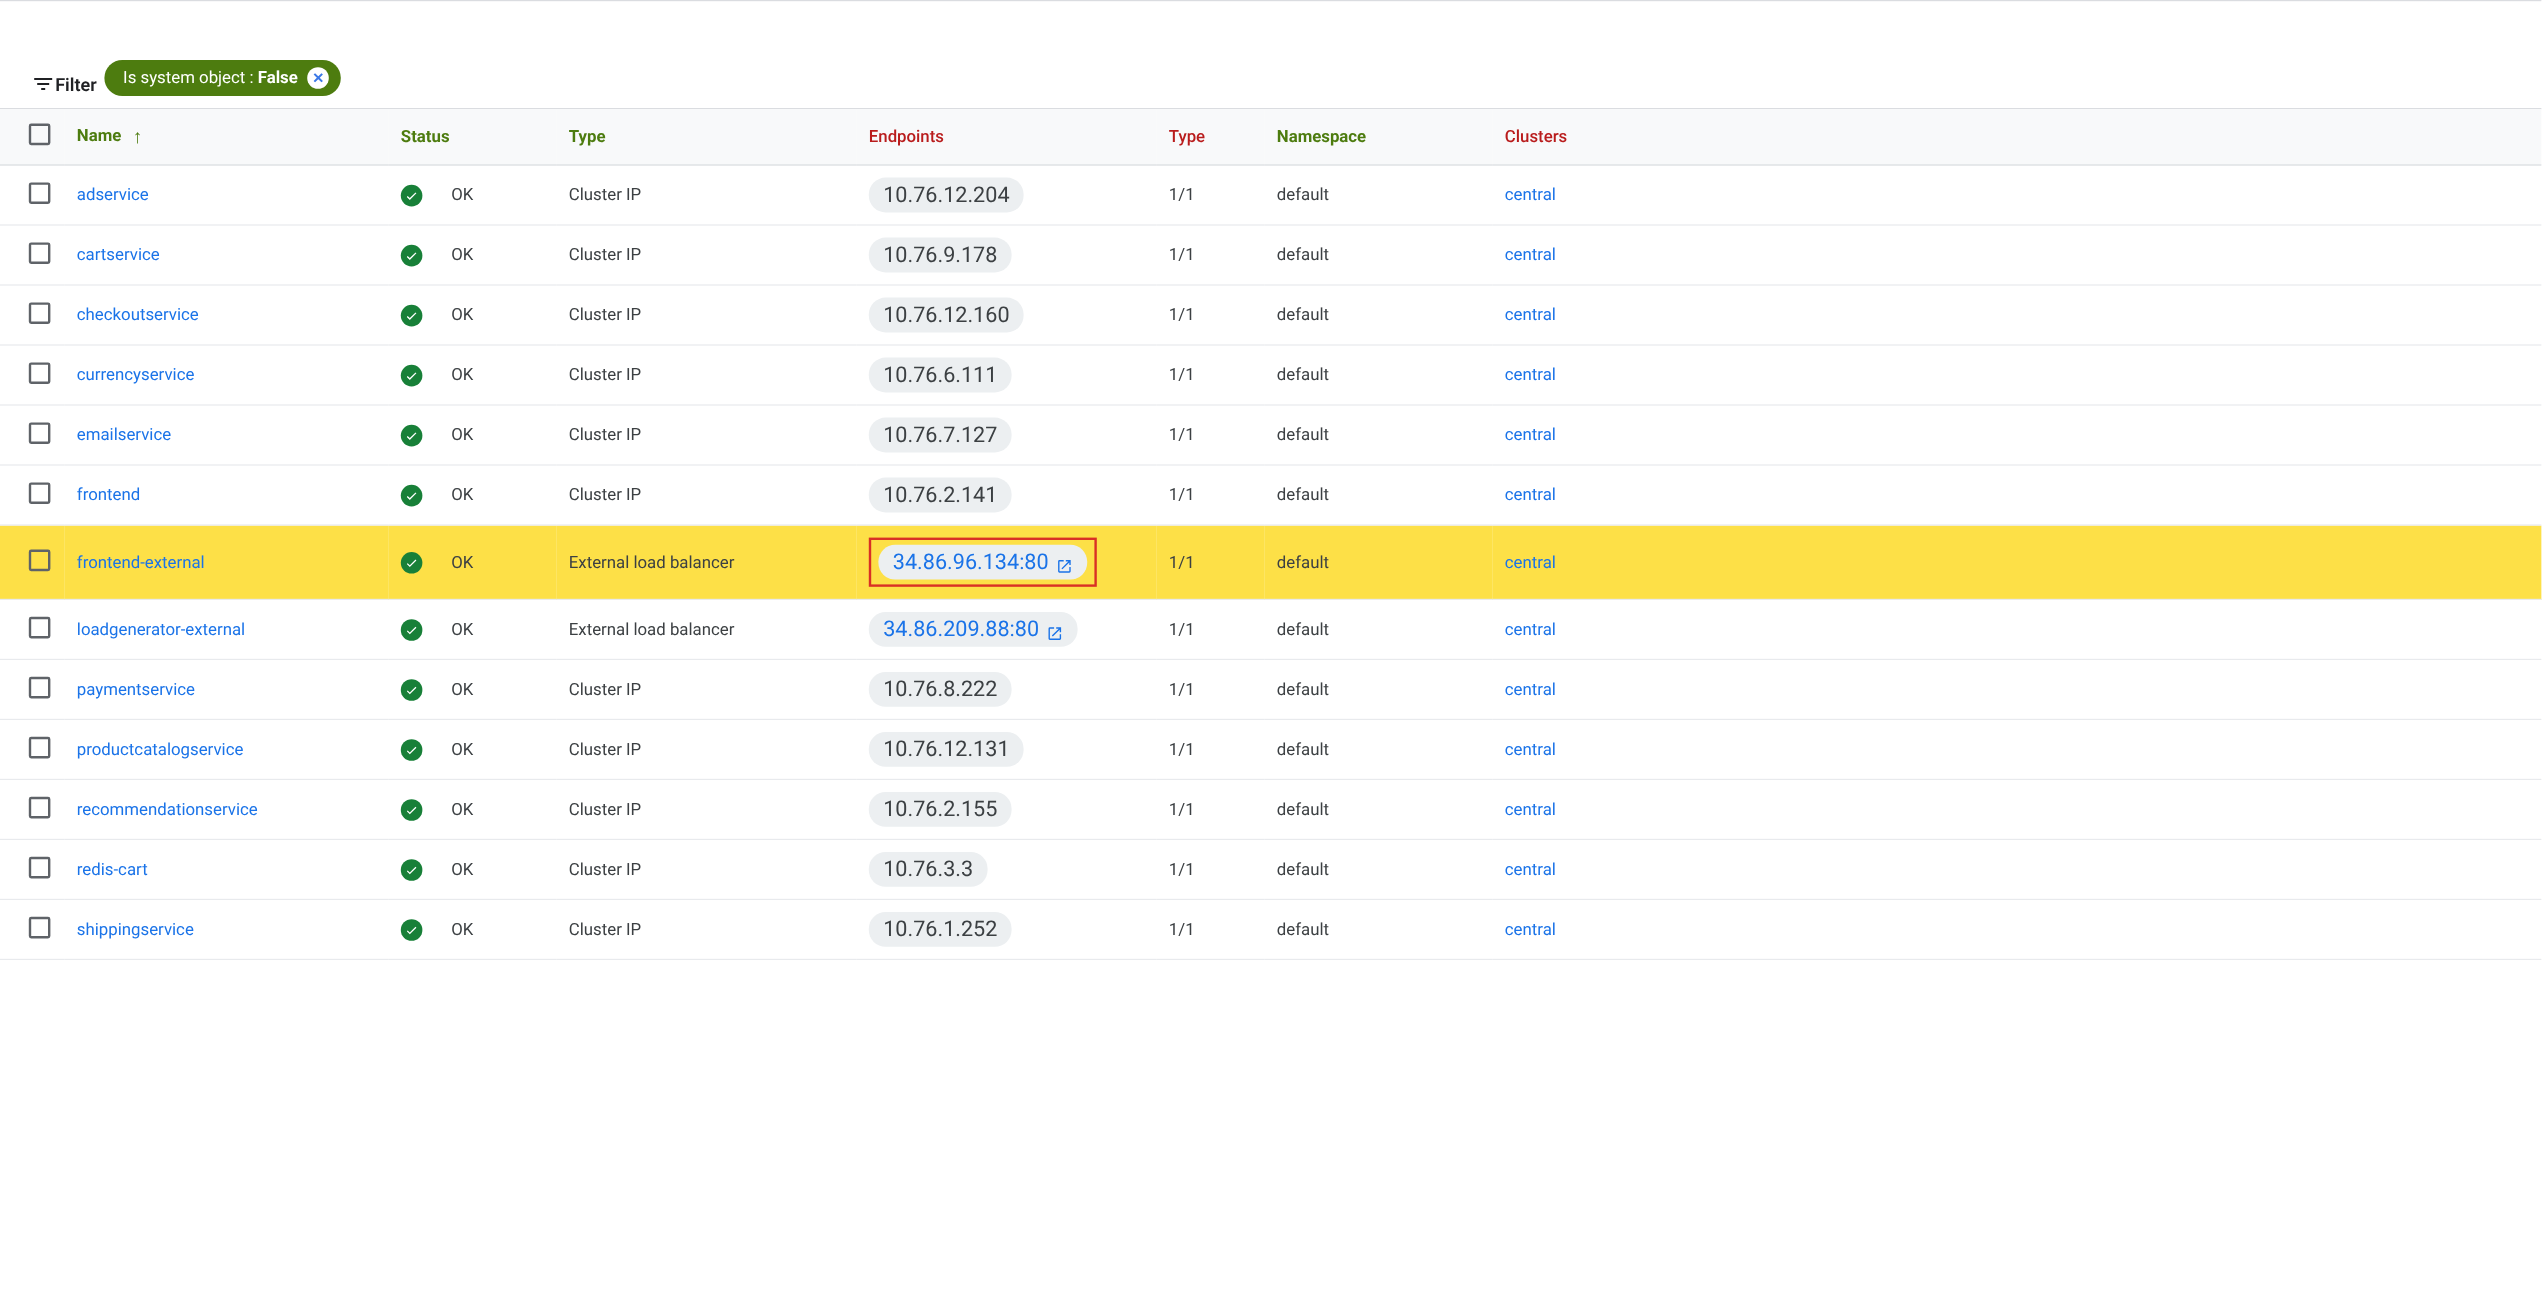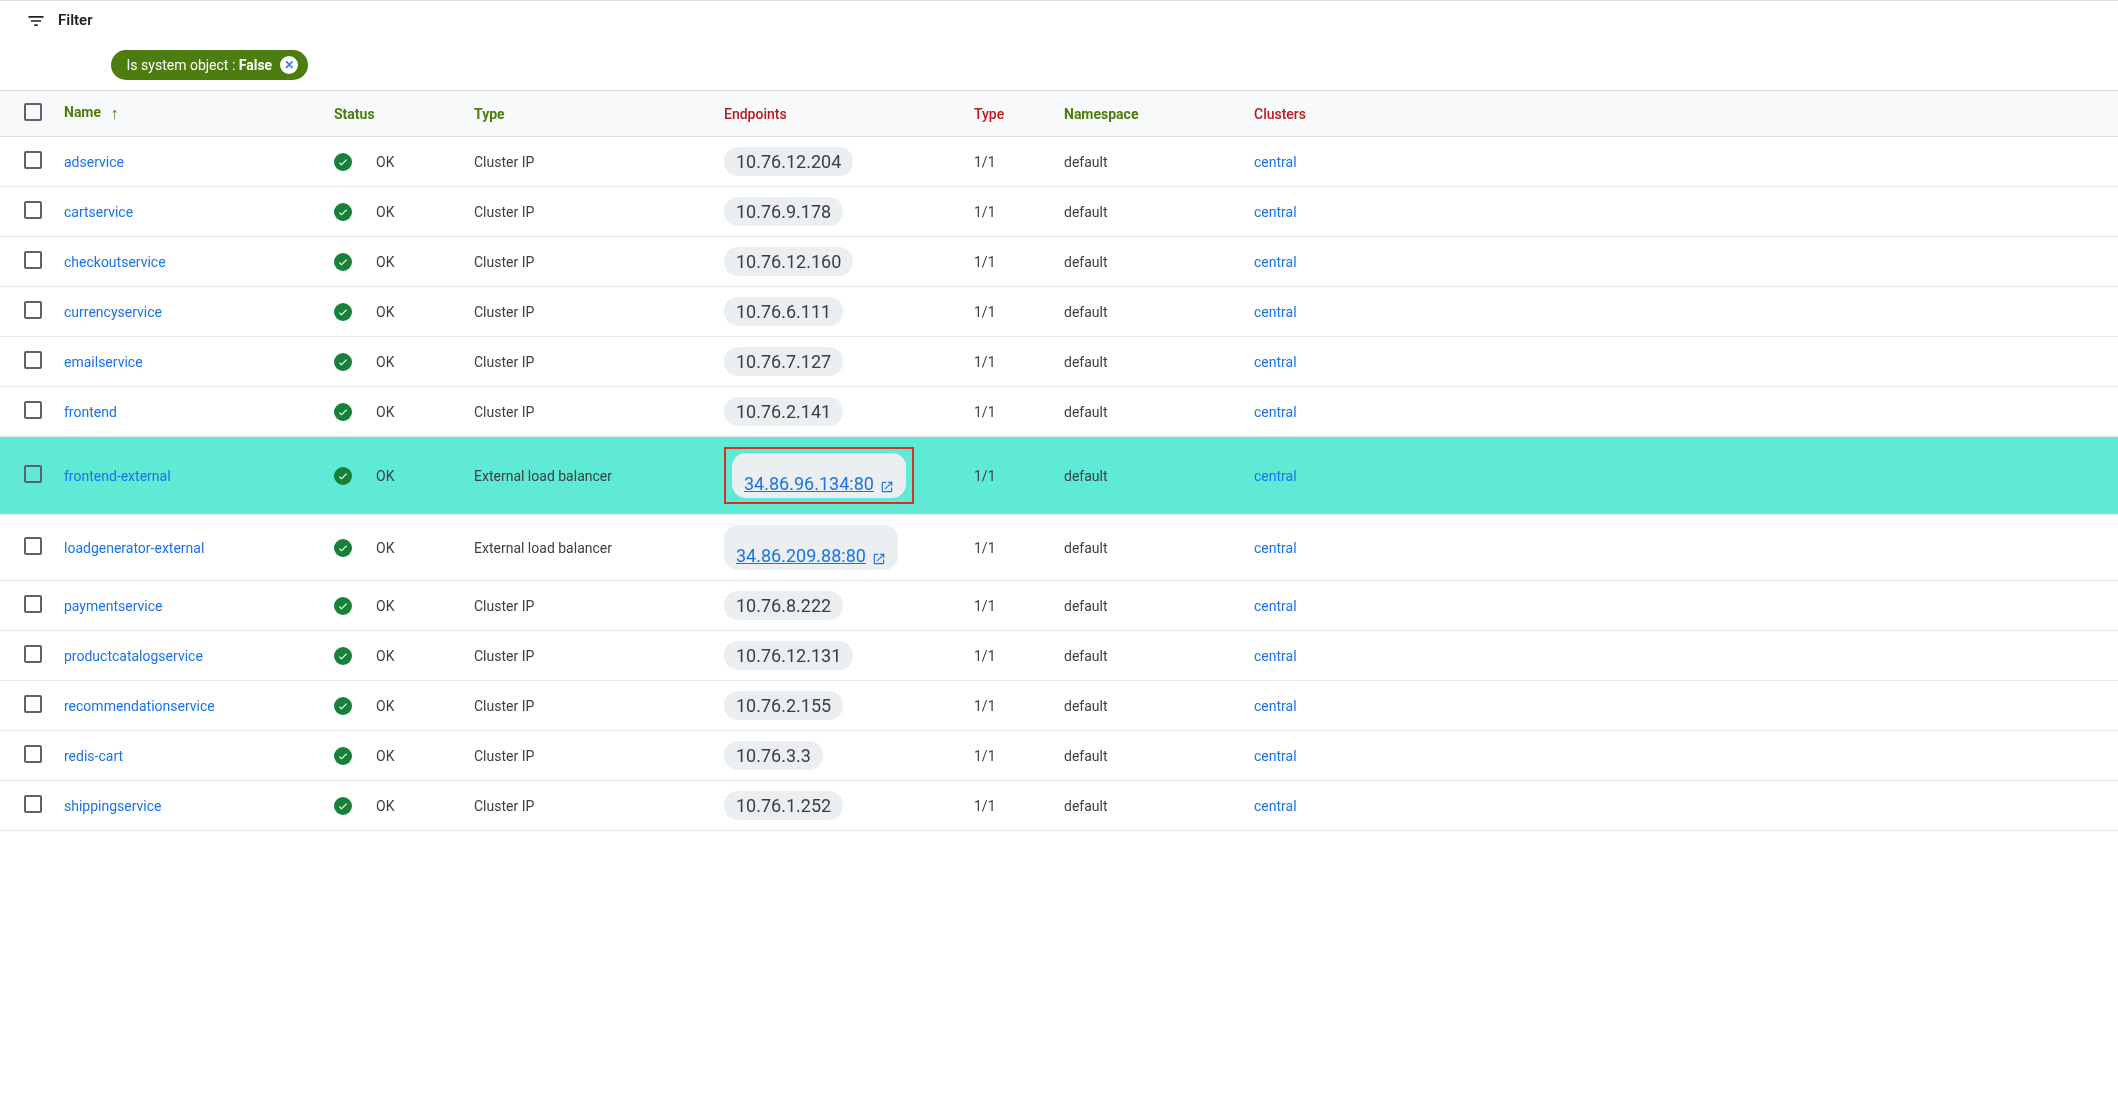--- a/index.html
+++ b/index.html
@@ -8,22 +8,21 @@
     font-family: "Google Sans", Roboto, "Helvetica Neue", Arial, sans-serif;
     font-size: 14px;
     color: #202124;
     background: #fff;
   }
   .container { width: 100%; }
   .top-border { border-top: 1px solid #dadce0; }
 
   .filter-bar {
     display: flex;
-    align-items: flex-start;
-    gap: 12px;
+    align-items: flex-end;
     padding: 10px 20px 10px 26px;
     border-bottom: 1px solid #dadce0;
   }
   .filter-icon svg { display: block; }
   .filter-label { font-weight: 600; font-size: 15px; color: #202124; margin-right: 6px; }
   .chip {
     display: inline-flex;
     align-items: center;
     background: #4d7c0f;
     color: #fff;
@@ -69,21 +68,21 @@
   }
   table.main thead th.muted { color: #b91c1c; font-weight: 500; }
   table.main thead th .sort-arrow { margin-left: 6px; font-size: 16px; vertical-align: middle; }
   table.main tbody td {
     padding: 10px 10px;
     border-bottom: 1px solid #e8eaed;
     font-size: 14px;
     color: #3c4043;
     white-space: nowrap;
   }
-  table.main tbody tr.highlight-row { background: #5eead4; }
+  table.main tbody tr.highlight-row { background: #fde047; }
 
   .col-check { width: 54px; padding-left: 24px !important; }
   .col-name { width: 270px; }
   .col-status { width: 140px; }
   .col-type { width: 250px; }
   .col-endpoint { width: 250px; }
   .col-pods { width: 90px; }
   .col-ns { width: 190px; }
   .col-cluster { width: auto; }
 
@@ -109,21 +108,21 @@
     display: inline-flex;
     align-items: flex-end;
     background: #eceff1;
     color: #3c4043;
     border-radius: 14px;
     padding: 4px 12px;
     font-size: 18px;
     gap: 6px;
   }
   .pill.link-pill { color: #1a73e8; }
-  .pill.link-pill .ep-text { text-decoration: underline; cursor: pointer; margin-top: 16px; }
+  .pill.link-pill .ep-text { cursor: pointer; }
   .ext-icon { width: 14px; height: 14px; display: inline-flex; }
   .ext-icon svg { width: 14px; height: 14px; }
 
   .highlight-box {
     display: inline-flex;
     padding: 4px 6px;
     border: 2px solid #d93025;
   }
 </style>
 </head>

